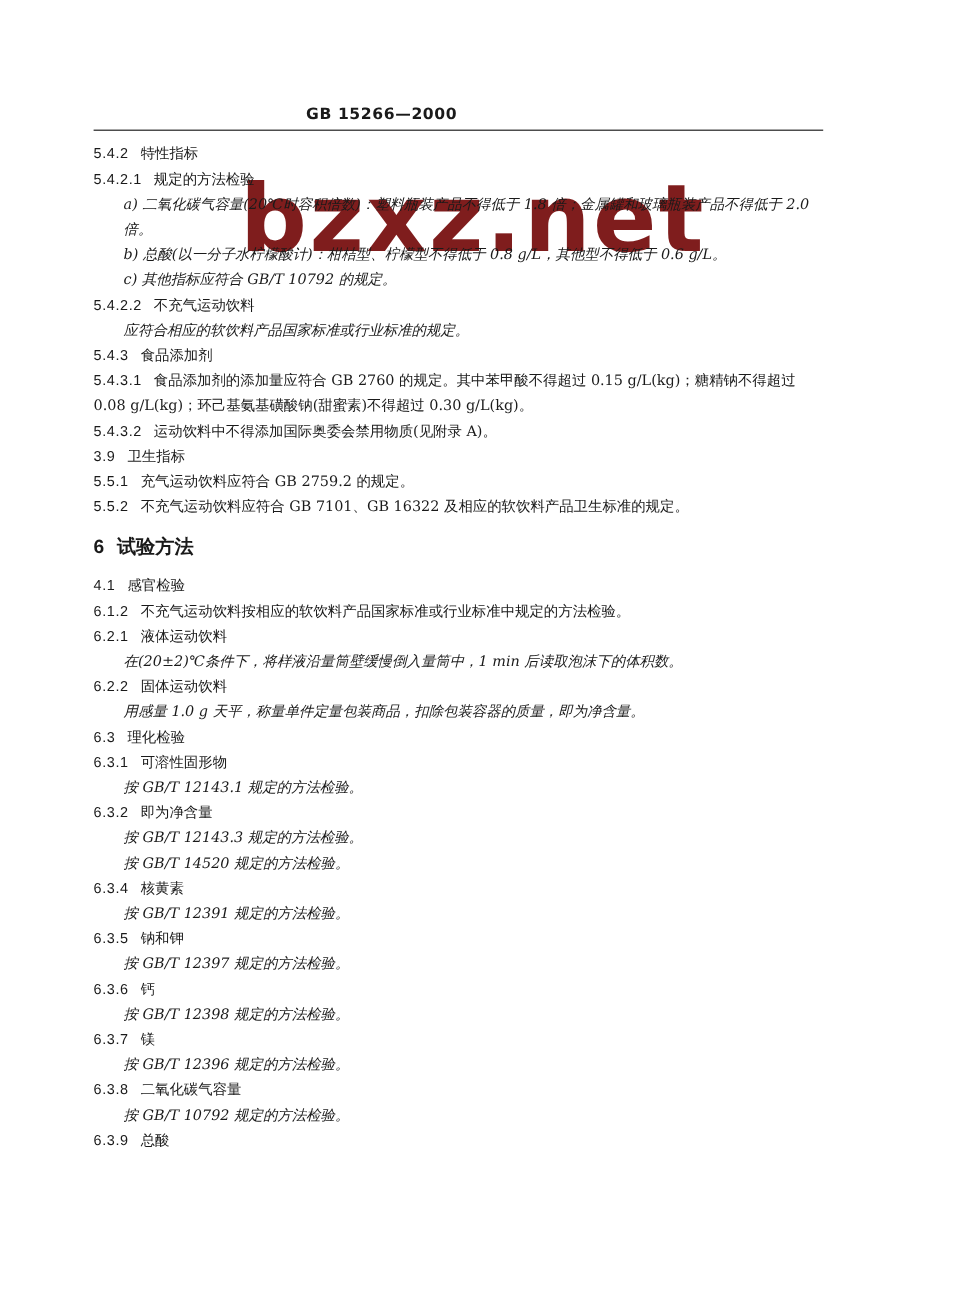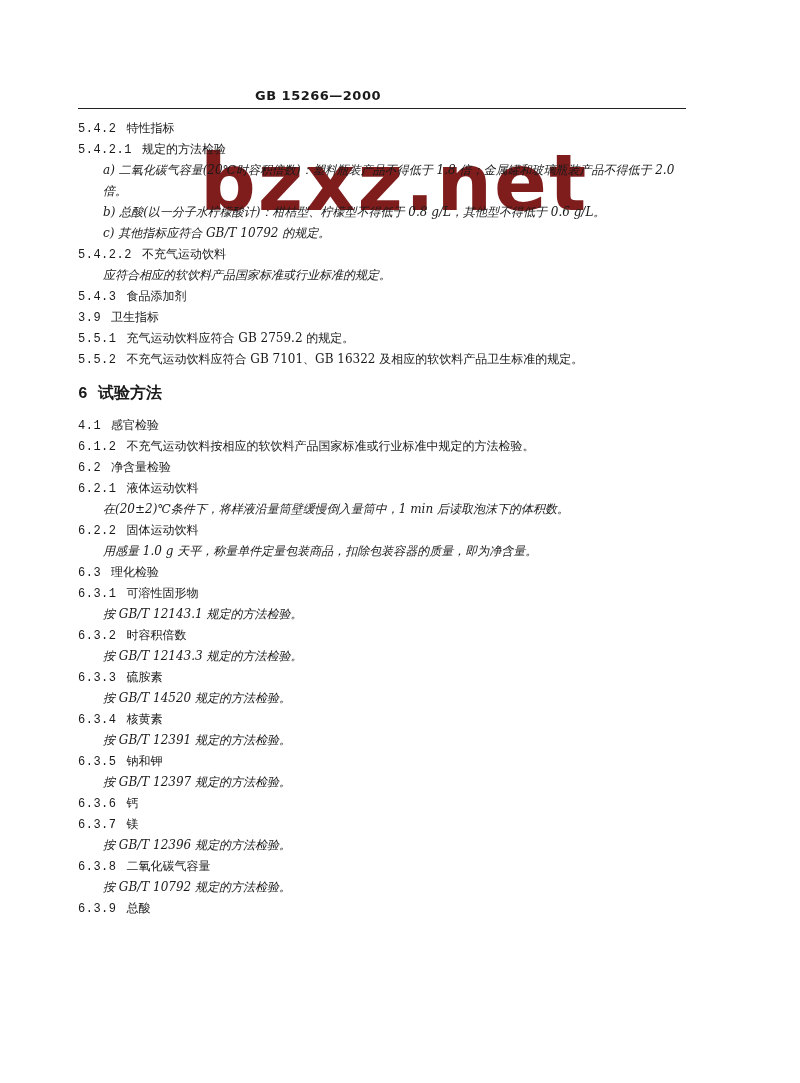--- a/index.html
+++ b/index.html
@@ -63,21 +63,21 @@
       z-index: 1;
       font-size: 12px;
       line-height: 21px;
     }
     .line {
       white-space: nowrap;
       height: 21px;
     }
     .num {
       display: inline-block;
-      font-family: Liberation Mono, monospace;
+      font-family: Liberation Sans, sans-serif;
       letter-spacing: 0.5px;
       margin-right: 10px;
     }
     .indent { padding-left: 25px; font-style: italic; }
     .wrap {
       white-space: normal;
       height: auto;
     }
     .gap { height: 12px; }
     .chapter {
@@ -121,21 +121,27 @@
     </div>
 
     <div class="line indent">
       <span>应符合相应的软饮料产品国家标准或行业标准的规定。</span>
     </div>
 
     <div class="line">
       <span class="num">5.4.3</span><span>食品添加剂</span>
     </div>
 
-
+    <div class="line wrap">
+      <span class="num">5.4.3.1</span><span>食品添加剂的添加量应符合 GB 2760 的规定。其中苯甲酸不得超过 0.15 g/L(kg)；糖精钠不得超过 0.08 g/L(kg)；环己基氨基磺酸钠(甜蜜素)不得超过 0.30 g/L(kg)。</span>
+    </div>
+
+    <div class="line">
+      <span class="num">5.4.3.2</span><span>运动饮料中不得添加国际奥委会禁用物质(见附录 A)。</span>
+    </div>
 
     <div class="line">
       <span class="num">3.9</span><span>卫生指标</span>
     </div>
 
     <div class="line">
       <span class="num">5.5.1</span><span>充气运动饮料应符合 GB 2759.2 的规定。</span>
     </div>
 
     <div class="line">
@@ -151,23 +157,20 @@
 
     <div class="line">
       <span class="num">4.1</span><span>感官检验</span>
     </div>
 
 
     <div class="line">
       <span class="num">6.1.2</span><span>不充气运动饮料按相应的软饮料产品国家标准或行业标准中规定的方法检验。</span>
     </div>
 
-    <div class="line">
-      <span class="num">6.2</span><span>净含量检验</span>
-    </div>
 
     <div class="line">
       <span class="num">6.2.1</span><span>液体运动饮料</span>
     </div>
 
     <div class="line indent">
       <span>在(20±2)℃条件下，将样液沿量筒壁缓慢倒入量筒中，1 min 后读取泡沫下的体积数。</span>
     </div>
 
     <div class="line">
@@ -184,30 +187,27 @@
 
     <div class="line">
       <span class="num">6.3.1</span><span>可溶性固形物</span>
     </div>
 
     <div class="line indent">
       <span>按 GB/T 12143.1 规定的方法检验。</span>
     </div>
 
     <div class="line">
-      <span class="num">6.3.2</span><span>时容积倍数</span>
+      <span class="num">6.3.2</span><span>即为净含量</span>
     </div>
 
     <div class="line indent">
       <span>按 GB/T 12143.3 规定的方法检验。</span>
     </div>
 
-    <div class="line">
-      <span class="num">6.3.3</span><span>硫胺素</span>
-    </div>
 
     <div class="line indent">
       <span>按 GB/T 14520 规定的方法检验。</span>
     </div>
 
     <div class="line">
       <span class="num">6.3.4</span><span>核黄素</span>
     </div>
 
     <div class="line indent">
@@ -219,20 +219,23 @@
     </div>
 
     <div class="line indent">
       <span>按 GB/T 12397 规定的方法检验。</span>
     </div>
 
     <div class="line">
       <span class="num">6.3.6</span><span>钙</span>
     </div>
 
+    <div class="line indent">
+      <span>按 GB/T 12398 规定的方法检验。</span>
+    </div>
 
     <div class="line">
       <span class="num">6.3.7</span><span>镁</span>
     </div>
 
     <div class="line indent">
       <span>按 GB/T 12396 规定的方法检验。</span>
     </div>
 
     <div class="line">

